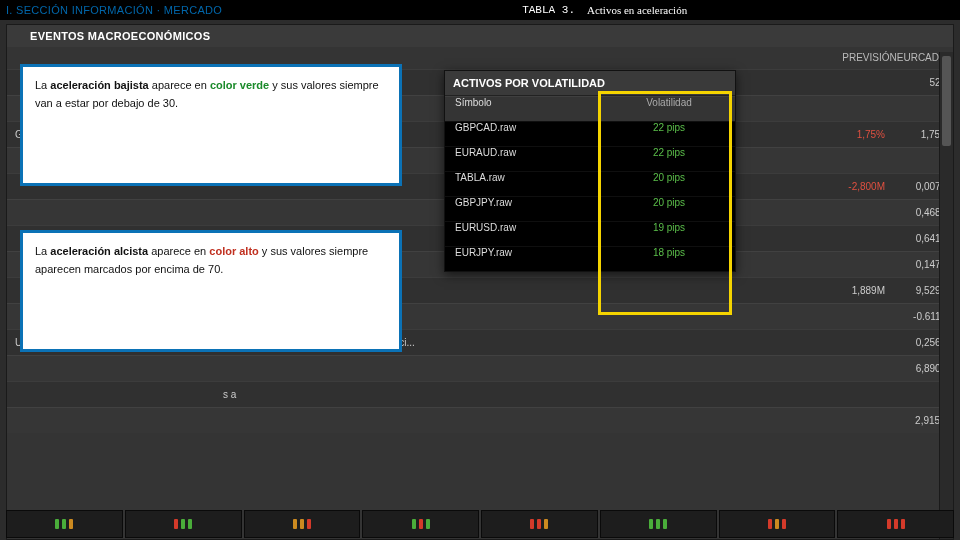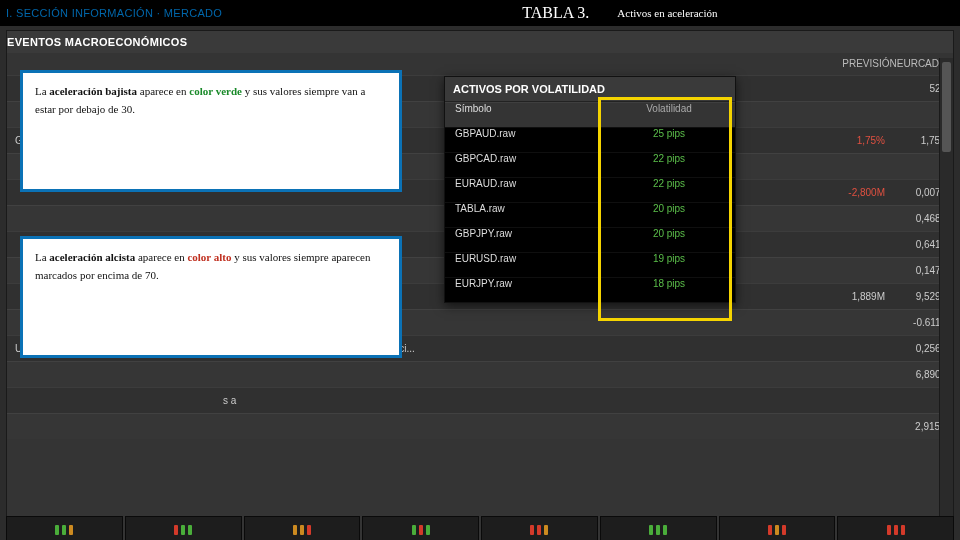--- a/index.html
+++ b/index.html
@@ -1,22 +1,22 @@
 <!DOCTYPE html>
 <html><head>
 <meta charset="utf-8">
 <style>
 html,body{margin:0;padding:0;width:960px;height:540px;background:#000;font-family:Arial,Helvetica,sans-serif;font-size:11px;color:#ddd;overflow:hidden}
 .header{display:flex;align-items:center;padding:4px 6px;color:#fff}
 .header .sec{color:#06a;font-size:11px;letter-spacing:.3px}
-.header .tabla{margin-left:300px;font-family:Liberation Serif, serif;font-size:16px}
-.header .sub{margin-left:28px;font-family:Georgia,'Times New Roman',serif;font-size:11px}
+.header .tabla{margin-left:300px;font-family:Liberation Mono, monospace;font-size:11px}
+.header .sub{margin-left:12px;font-family:Georgia,'Times New Roman',serif;font-size:11px}
 .canvas{position:relative;width:960px;height:520px;background:#2c2c2c}
 .panel{position:absolute;inset:4px 6px 0 6px;background:#343434;border:1px solid #1a1a1a}
-.panel-title{background:#3a3a3a;padding:5px 0;font-weight:bold;font-size:11px;letter-spacing:.3px;color:#fff}
+.panel-title{background:#3a3a3a;padding:5px 23px;font-weight:bold;font-size:11px;letter-spacing:.3px;color:#fff}
 .col-headers{position:absolute;right:14px;top:27px;display:flex;font-size:10px;color:#bbb}
 .rows{position:absolute;left:0;right:0;top:44px}
 .row{display:flex;align-items:center;height:25px;border-top:1px solid rgba(255,255,255,.06);padding-left:8px}
 .row:nth-child(odd){background:#303030}
 .row:nth-child(even){background:#363636}
 .row .sym{width:30px;font-size:10px;color:#ccc}
 .row .date{width:108px;font-size:10px;color:#ccc}
 .row .stars{width:70px;font-size:12px;color:#e58a00;letter-spacing:1px}
 .row .stars.grey{color:#6a6a6a}
 .row .desc{flex:1;font-size:10px;color:#ccc;white-space:nowrap;overflow:hidden}
@@ -29,21 +29,21 @@
 .vol-popup{position:absolute;left:444px;top:50px;width:290px;background:#000000;border:1px solid #111;box-shadow:0 3px 10px rgba(0,0,0,.6);z-index:30}
 .vol-popup .hdr{padding:6px 8px;font-weight:bold;font-size:11px;color:#fff;background:#3a3a3a;border-bottom:1px solid #222}
 .vol-popup .vrow{display:flex;height:24px;border-top:1px solid rgba(255,255,255,.06)}
 .vol-popup .vrow.head{font-size:10px;color:#aaa;background:#343434}
 .vol-popup .vrow .c1{width:148px;padding-left:10px;font-size:10px;color:#ddd}
 .vol-popup .vrow .c2{flex:1;text-align:center;font-size:10px;color:#5bbf4a}
 .vol-popup .vrow.head .c2{color:#aaa}
 .yellow-box{position:absolute;border:3px solid #f5d400;pointer-events:none;z-index:31}
 .yb{left:598px;top:71px;width:128px;height:218px}
 
-.callout{position:absolute;background:#fff;border:3px solid #0b72b6;padding:10px 12px;font-family:Liberation Serif, serif;font-size:11px;color:#111;line-height:1.6;z-index:40}
+.callout{position:absolute;background:#fff;border:3px solid #0b72b6;padding:10px 12px;font-family:Liberation Sans, sans-serif;font-size:11px;color:#111;line-height:1.6;z-index:40}
 .callout b{font-weight:bold}
 .callout .green{color:#1a8a2a;font-weight:bold}
 .callout .red{color:#c03020;font-weight:bold}
 .c1pos{left:20px;top:44px;width:352px;height:96px}
 .c2pos{left:20px;top:210px;width:352px;height:96px}
 .c3pos{left:22px;top:421px;width:880px;height:60px}
 
 .ticker{position:absolute;left:6px;right:6px;bottom:2px;height:28px;display:flex;gap:2px;z-index:5}
 .ticker .chip{flex:1;background:#1d1d1d;border:1px solid #0a0a0a;display:flex;align-items:center;justify-content:center;gap:3px}
 .ticker .bar{display:inline-block;width:4px;height:10px;border-radius:1px}
@@ -188,24 +188,20 @@
   </div>
 
   <div class="vol-popup">
     <div class="hdr">ACTIVOS POR VOLATILIDAD</div>
     <div class="vrow head">
       <div class="c1">Símbolo</div>
       <div class="c2">Volatilidad</div>
     </div>
     <div id="vol-items">
         <div class="vrow">
-          <div class="c1">GBPAUD.raw</div>
-          <div class="c2">25 pips</div>
-        </div>
-        <div class="vrow">
           <div class="c1">GBPCAD.raw</div>
           <div class="c2">22 pips</div>
         </div>
         <div class="vrow">
           <div class="c1">EURAUD.raw</div>
           <div class="c2">22 pips</div>
         </div>
         <div class="vrow">
           <div class="c1">TABLA.raw</div>
           <div class="c2">20 pips</div>

